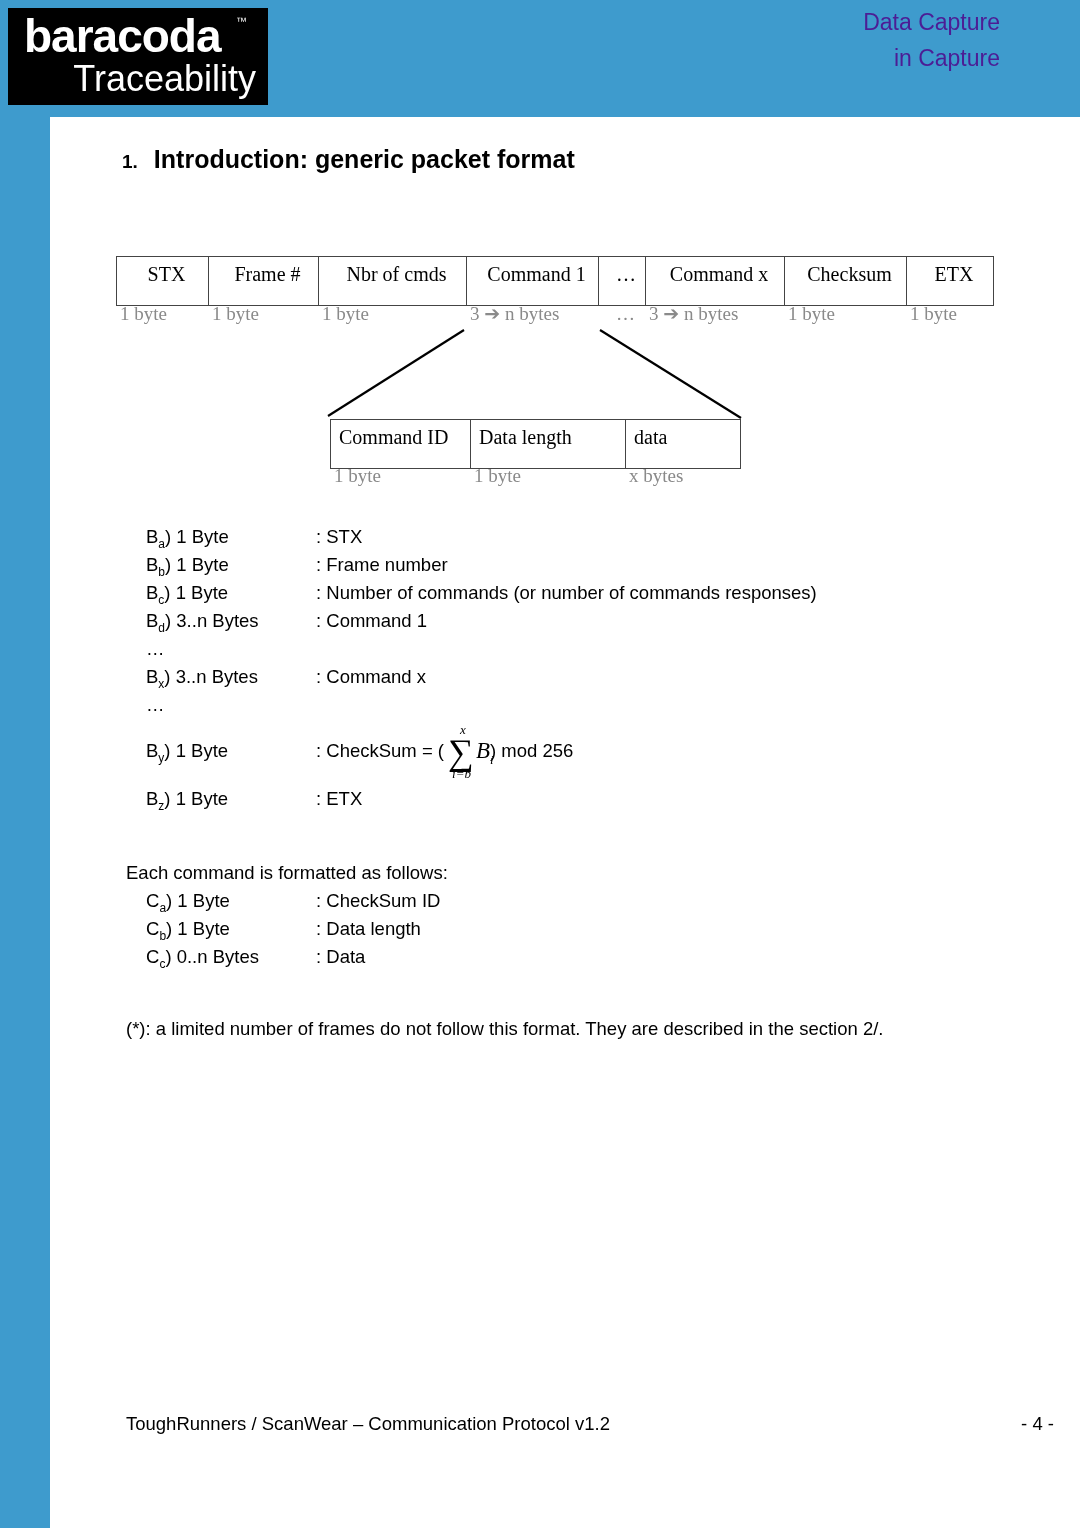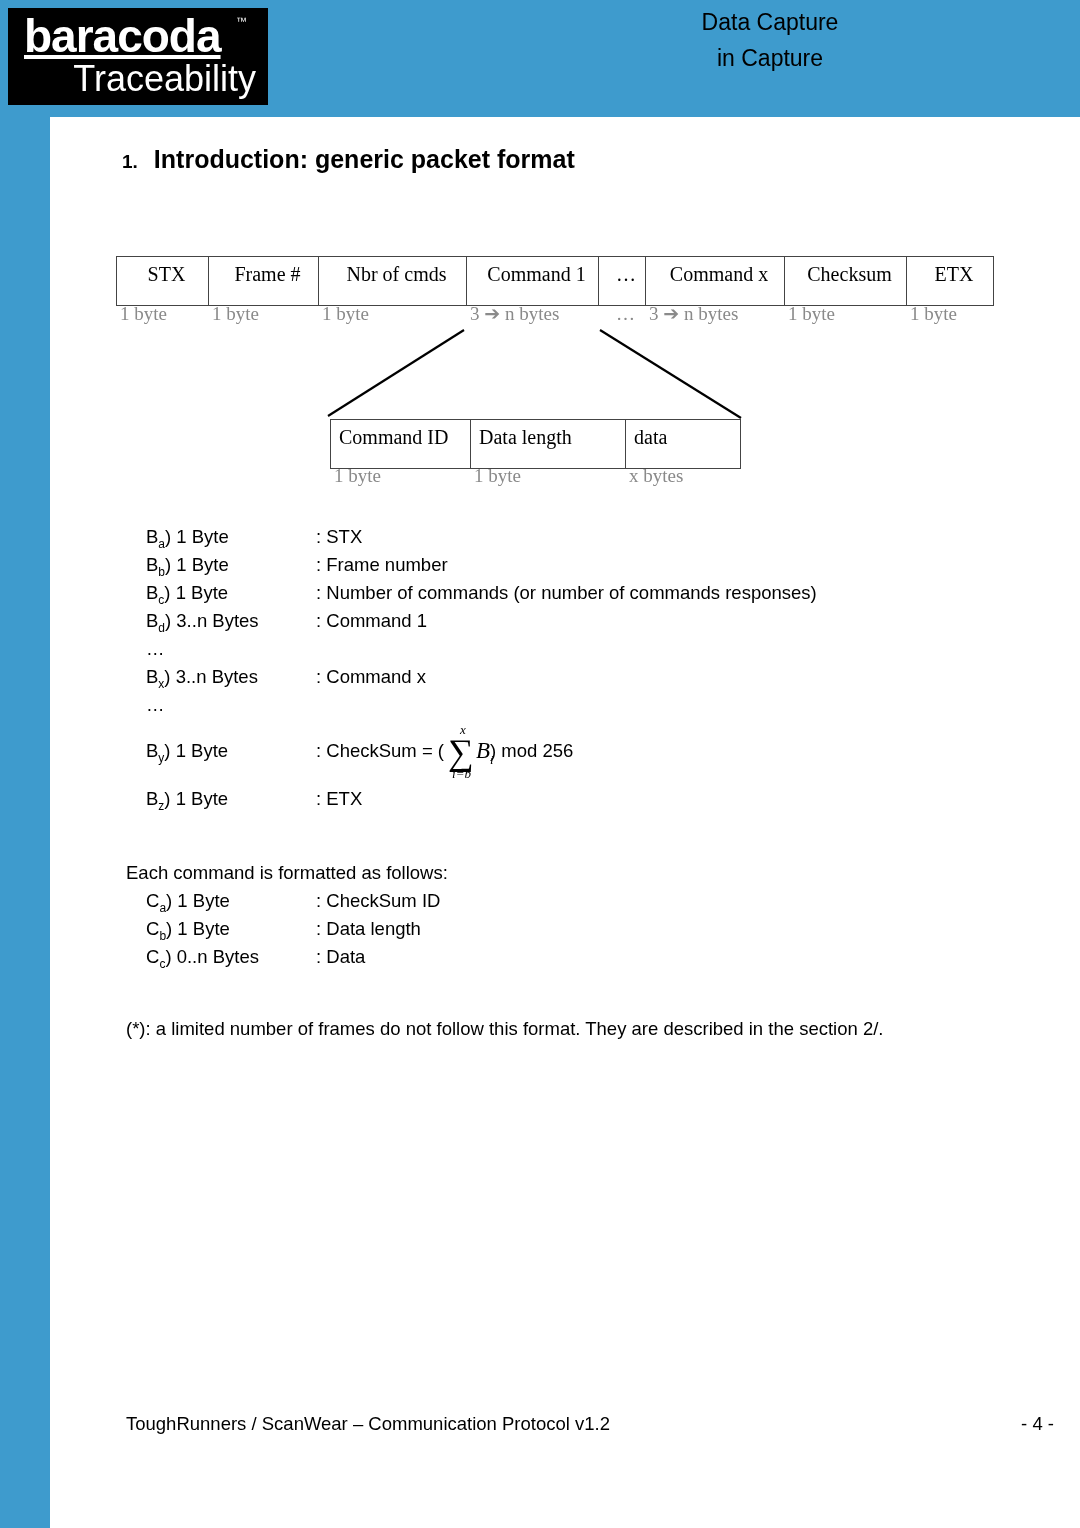--- a/index.html
+++ b/index.html
@@ -31,42 +31,41 @@
     overflow: hidden;
   }
   #logo-brand {
     position: absolute;
     left: 16px; top: 2px;
     font-size: 46px;
     font-weight: bold;
     letter-spacing: -1px;
     line-height: 52px;
     font-family: "Liberation Sans", sans-serif;
-    text-decoration: underline;
   }
   #logo-tm {
     position: absolute;
     left: 228px; top: 8px;
     font-size: 11px;
     line-height: 11px;
   }
   #logo-sub {
     position: absolute;
     right: 12px; top: 50px;
     font-size: 36px;
     line-height: 42px;
     font-family: Liberation Sans, sans-serif;
     text-align: right;
   }
   #tagline {
     position: absolute;
     right: 80px; top: 4px;
     width: 460px;
-    text-align: center;
-    color: #000000;
+    text-align: right;
+    color: #4c1d95;
     font-size: 23px;
     line-height: 36px;
   }
   .tagline-line { display: block; }
 
   
   #page {
     position: absolute;
     left: 50px; top: 117px;
     width: 1030px; height: 1513px;

